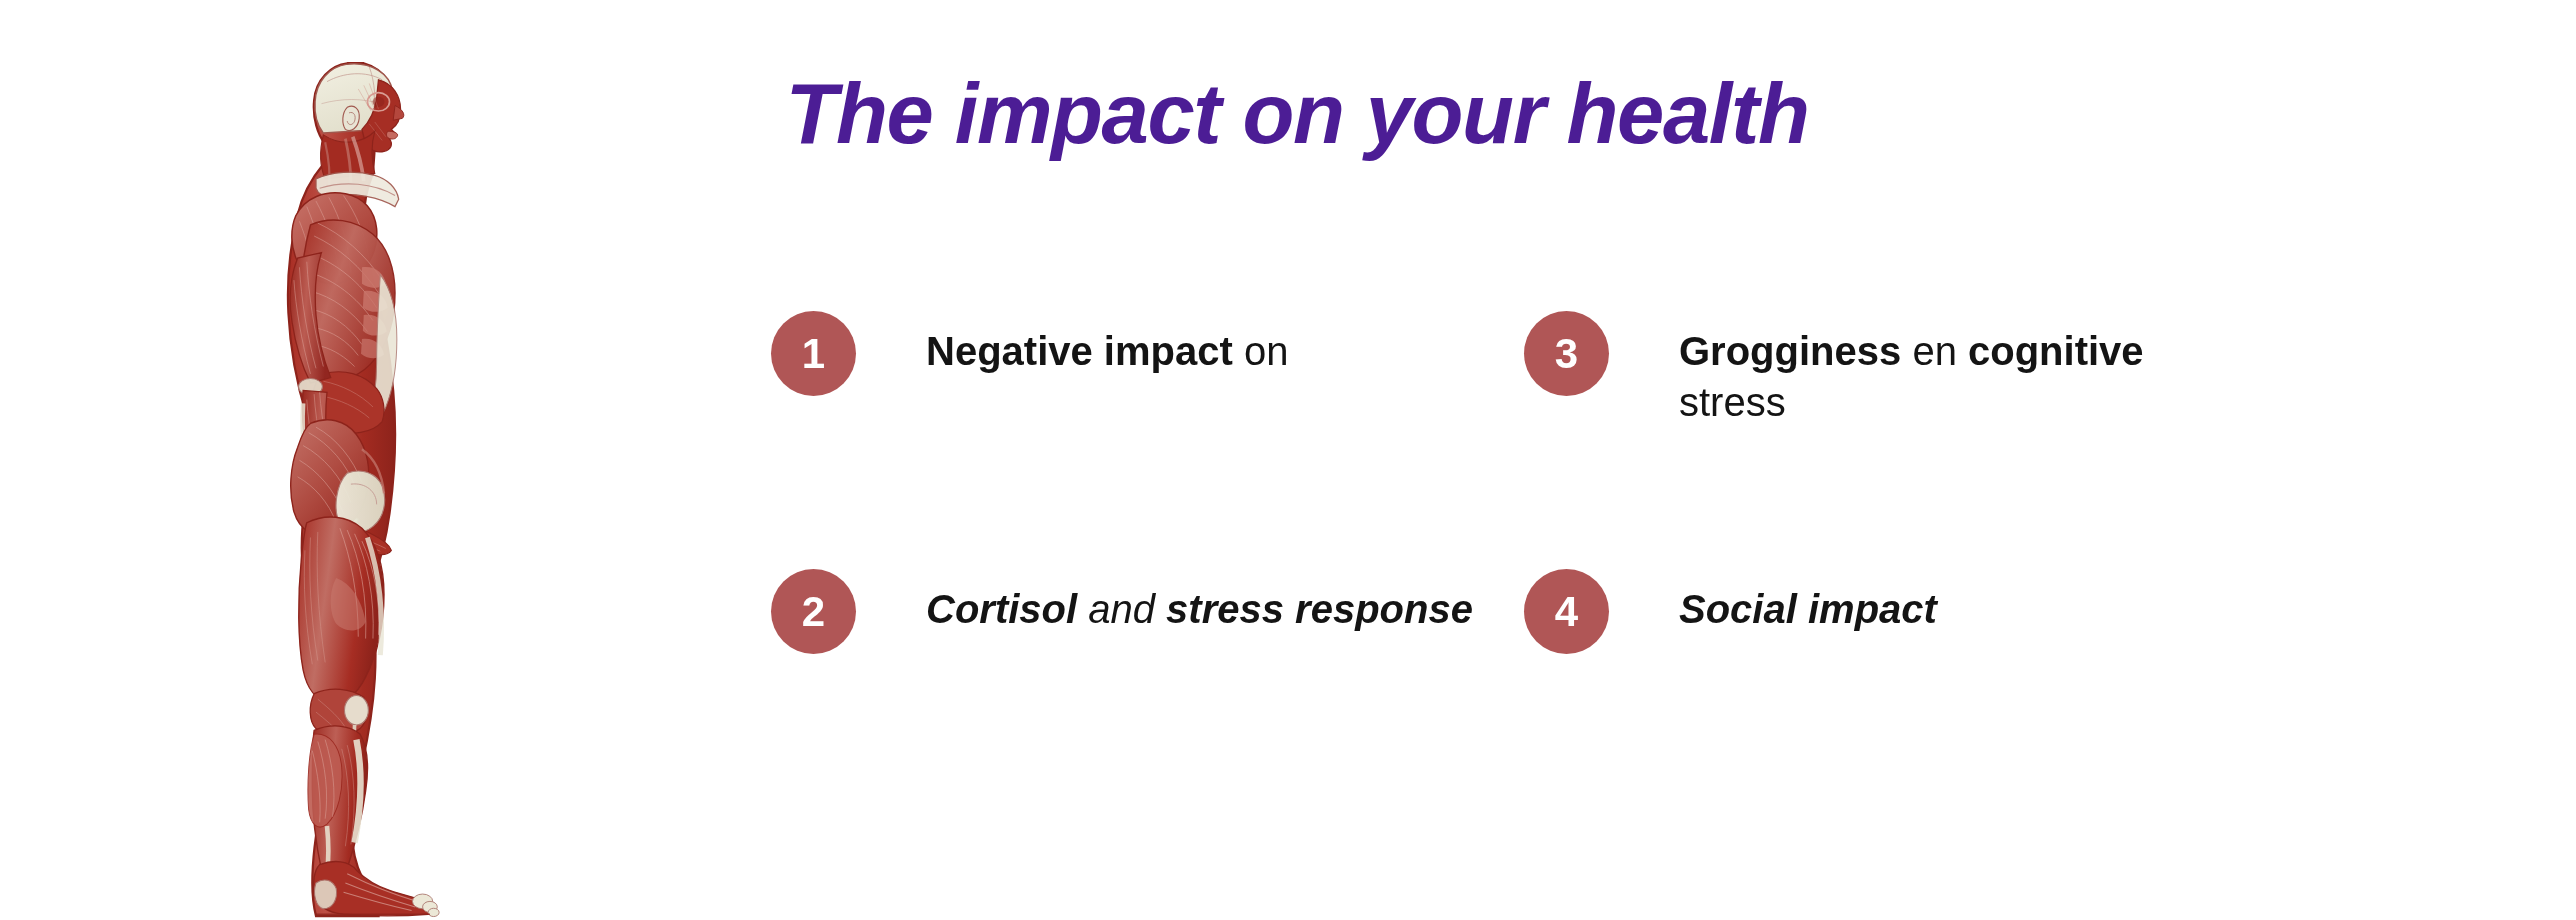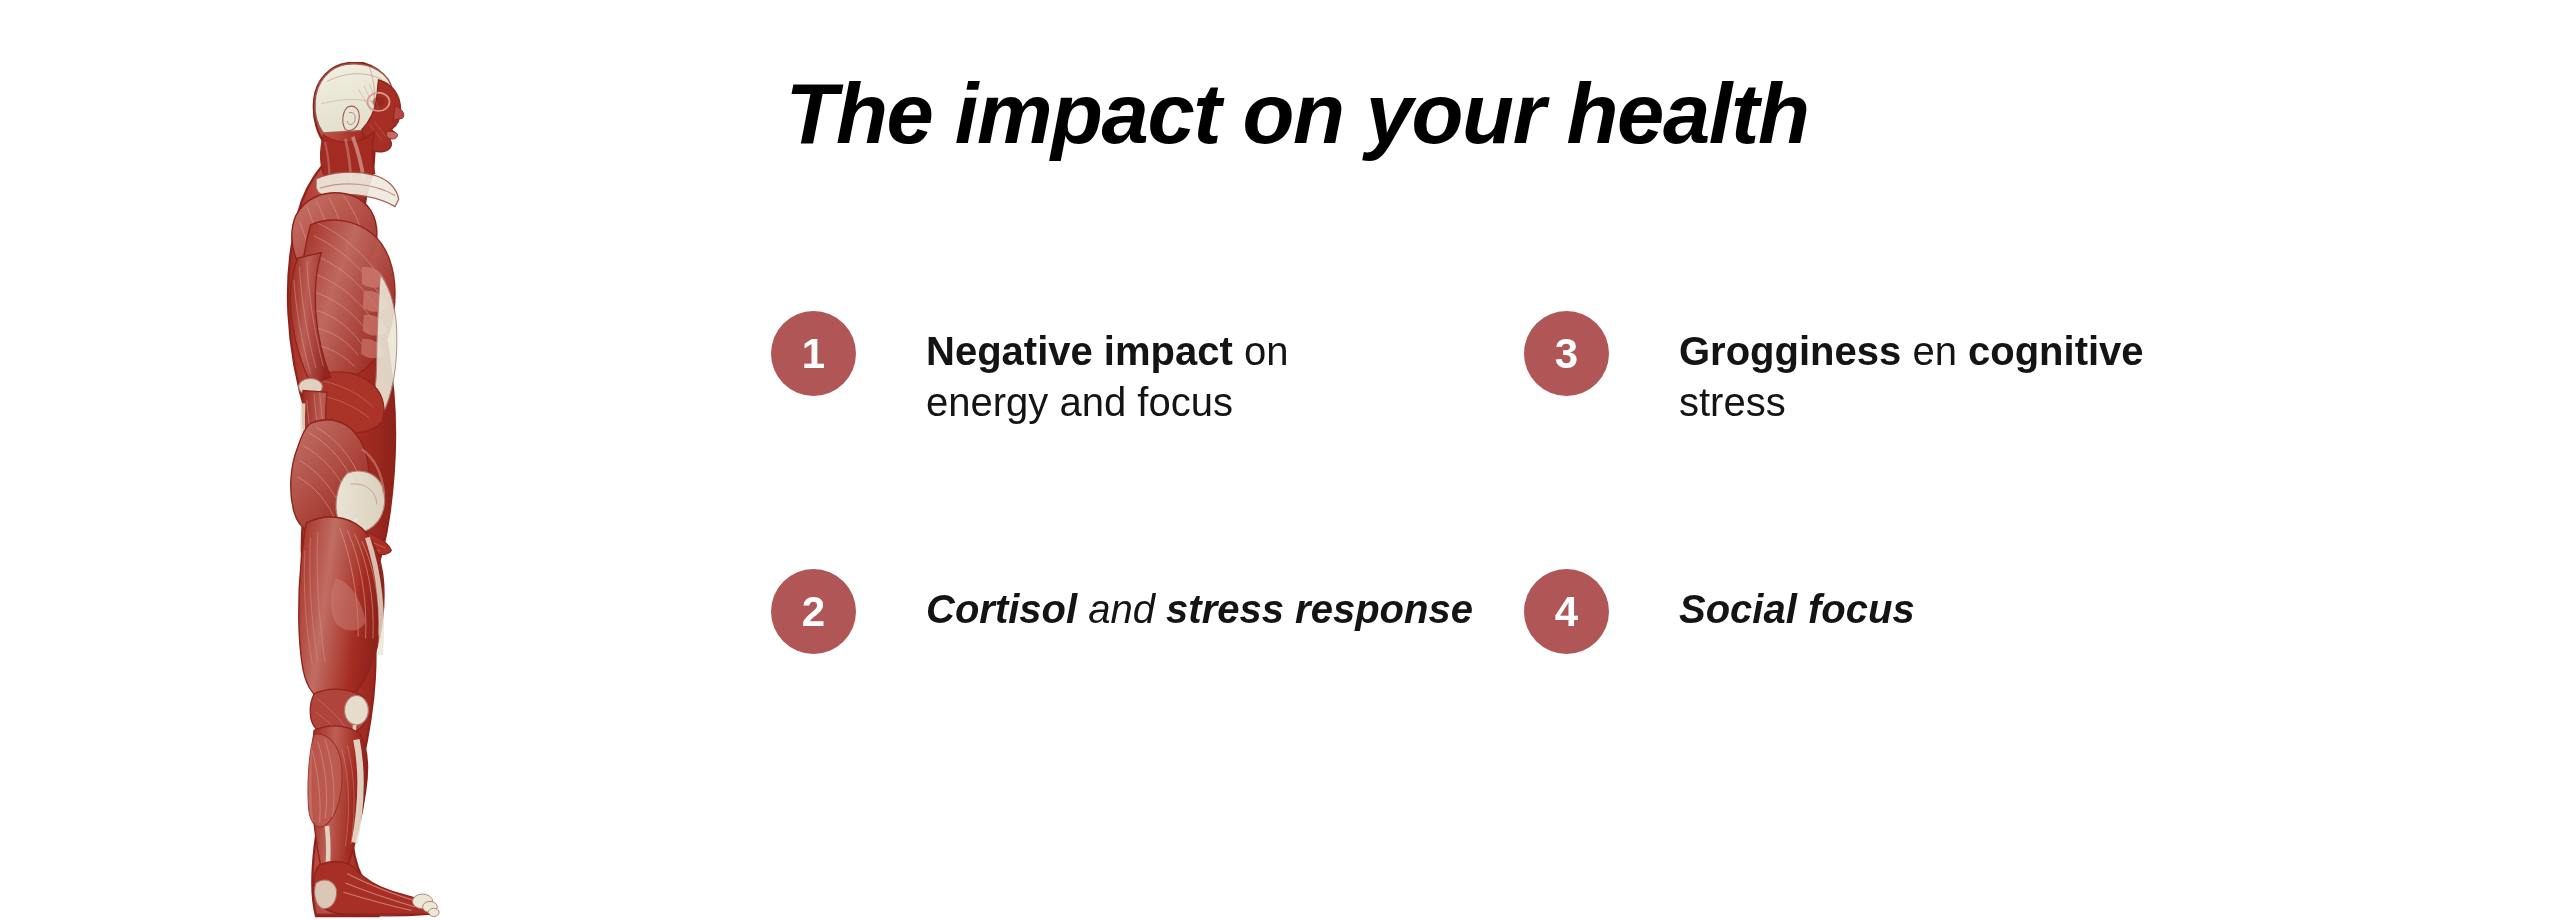--- a/index.html
+++ b/index.html
@@ -33,21 +33,21 @@
   
   #page-title {
     position: absolute;
     left: 736px;
     top: 7.4px;
     width: 1122px;
     font-size: 85px;
     line-height: 1.18;
     font-weight: 700;
     font-style: italic;
-    color: #000000;
+    color: #4c1d95;
     letter-spacing: -1.4px;
     text-align: center;
     white-space: nowrap;
   }
 
   
   #impact-list {
     position: absolute;
     left: 771px;
     top: 311px;
@@ -469,21 +469,20 @@
 </div>
 
 <h1 id="page-title">The impact on your health</h1>
 
 <div id="impact-list">
 
   <div class="impact-item">
     <div class="badge">1</div>
     <div class="item-text">
       <b>Negative impact</b><span> on</span><br>
-      <span>energy and focus</span>
     </div>
   </div>
 
   <div class="impact-item">
     <div class="badge">3</div>
     <div class="item-text">
       <b>Grogginess</b><span> en </span><b>cognitive</b><br>
       <span>stress</span>
     </div>
   </div>
@@ -491,18 +490,18 @@
   <div class="impact-item row2">
     <div class="badge">2</div>
     <div class="item-text nowrap">
       <b>Cortisol</b><span> and </span><b>stress response</b>
     </div>
   </div>
 
   <div class="impact-item row2">
     <div class="badge">4</div>
     <div class="item-text nowrap">
-      <b>Social focus</b>
+      <b>Social impact</b>
     </div>
   </div>
 
 </div>
 
 
 </body></html>

